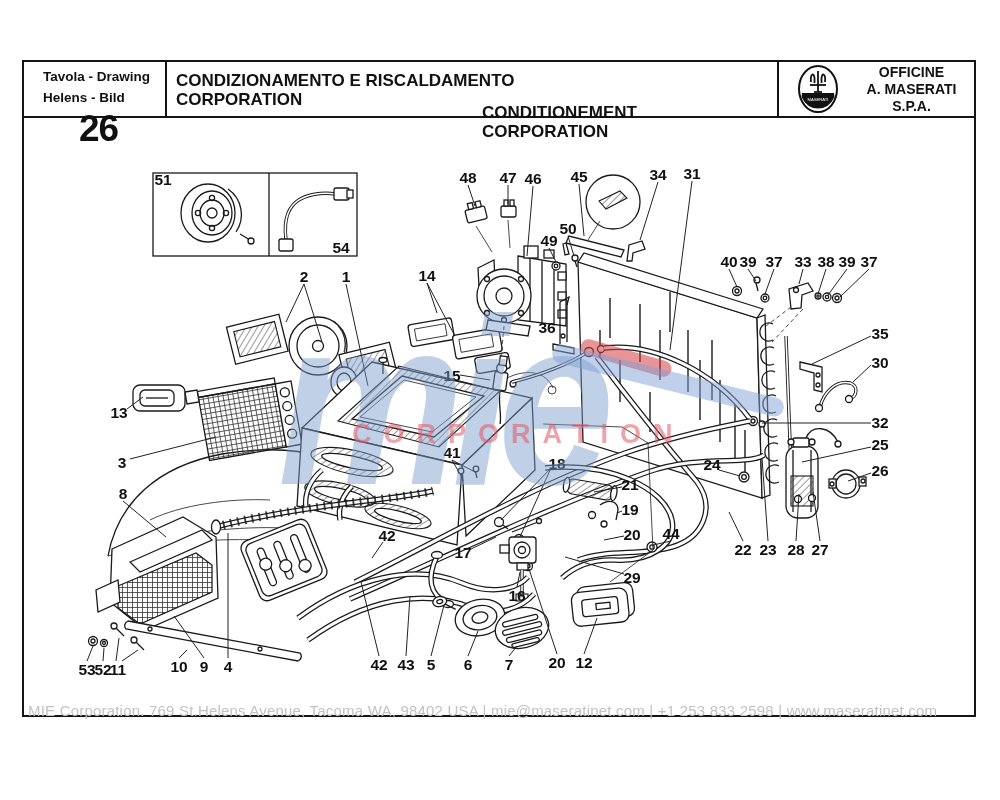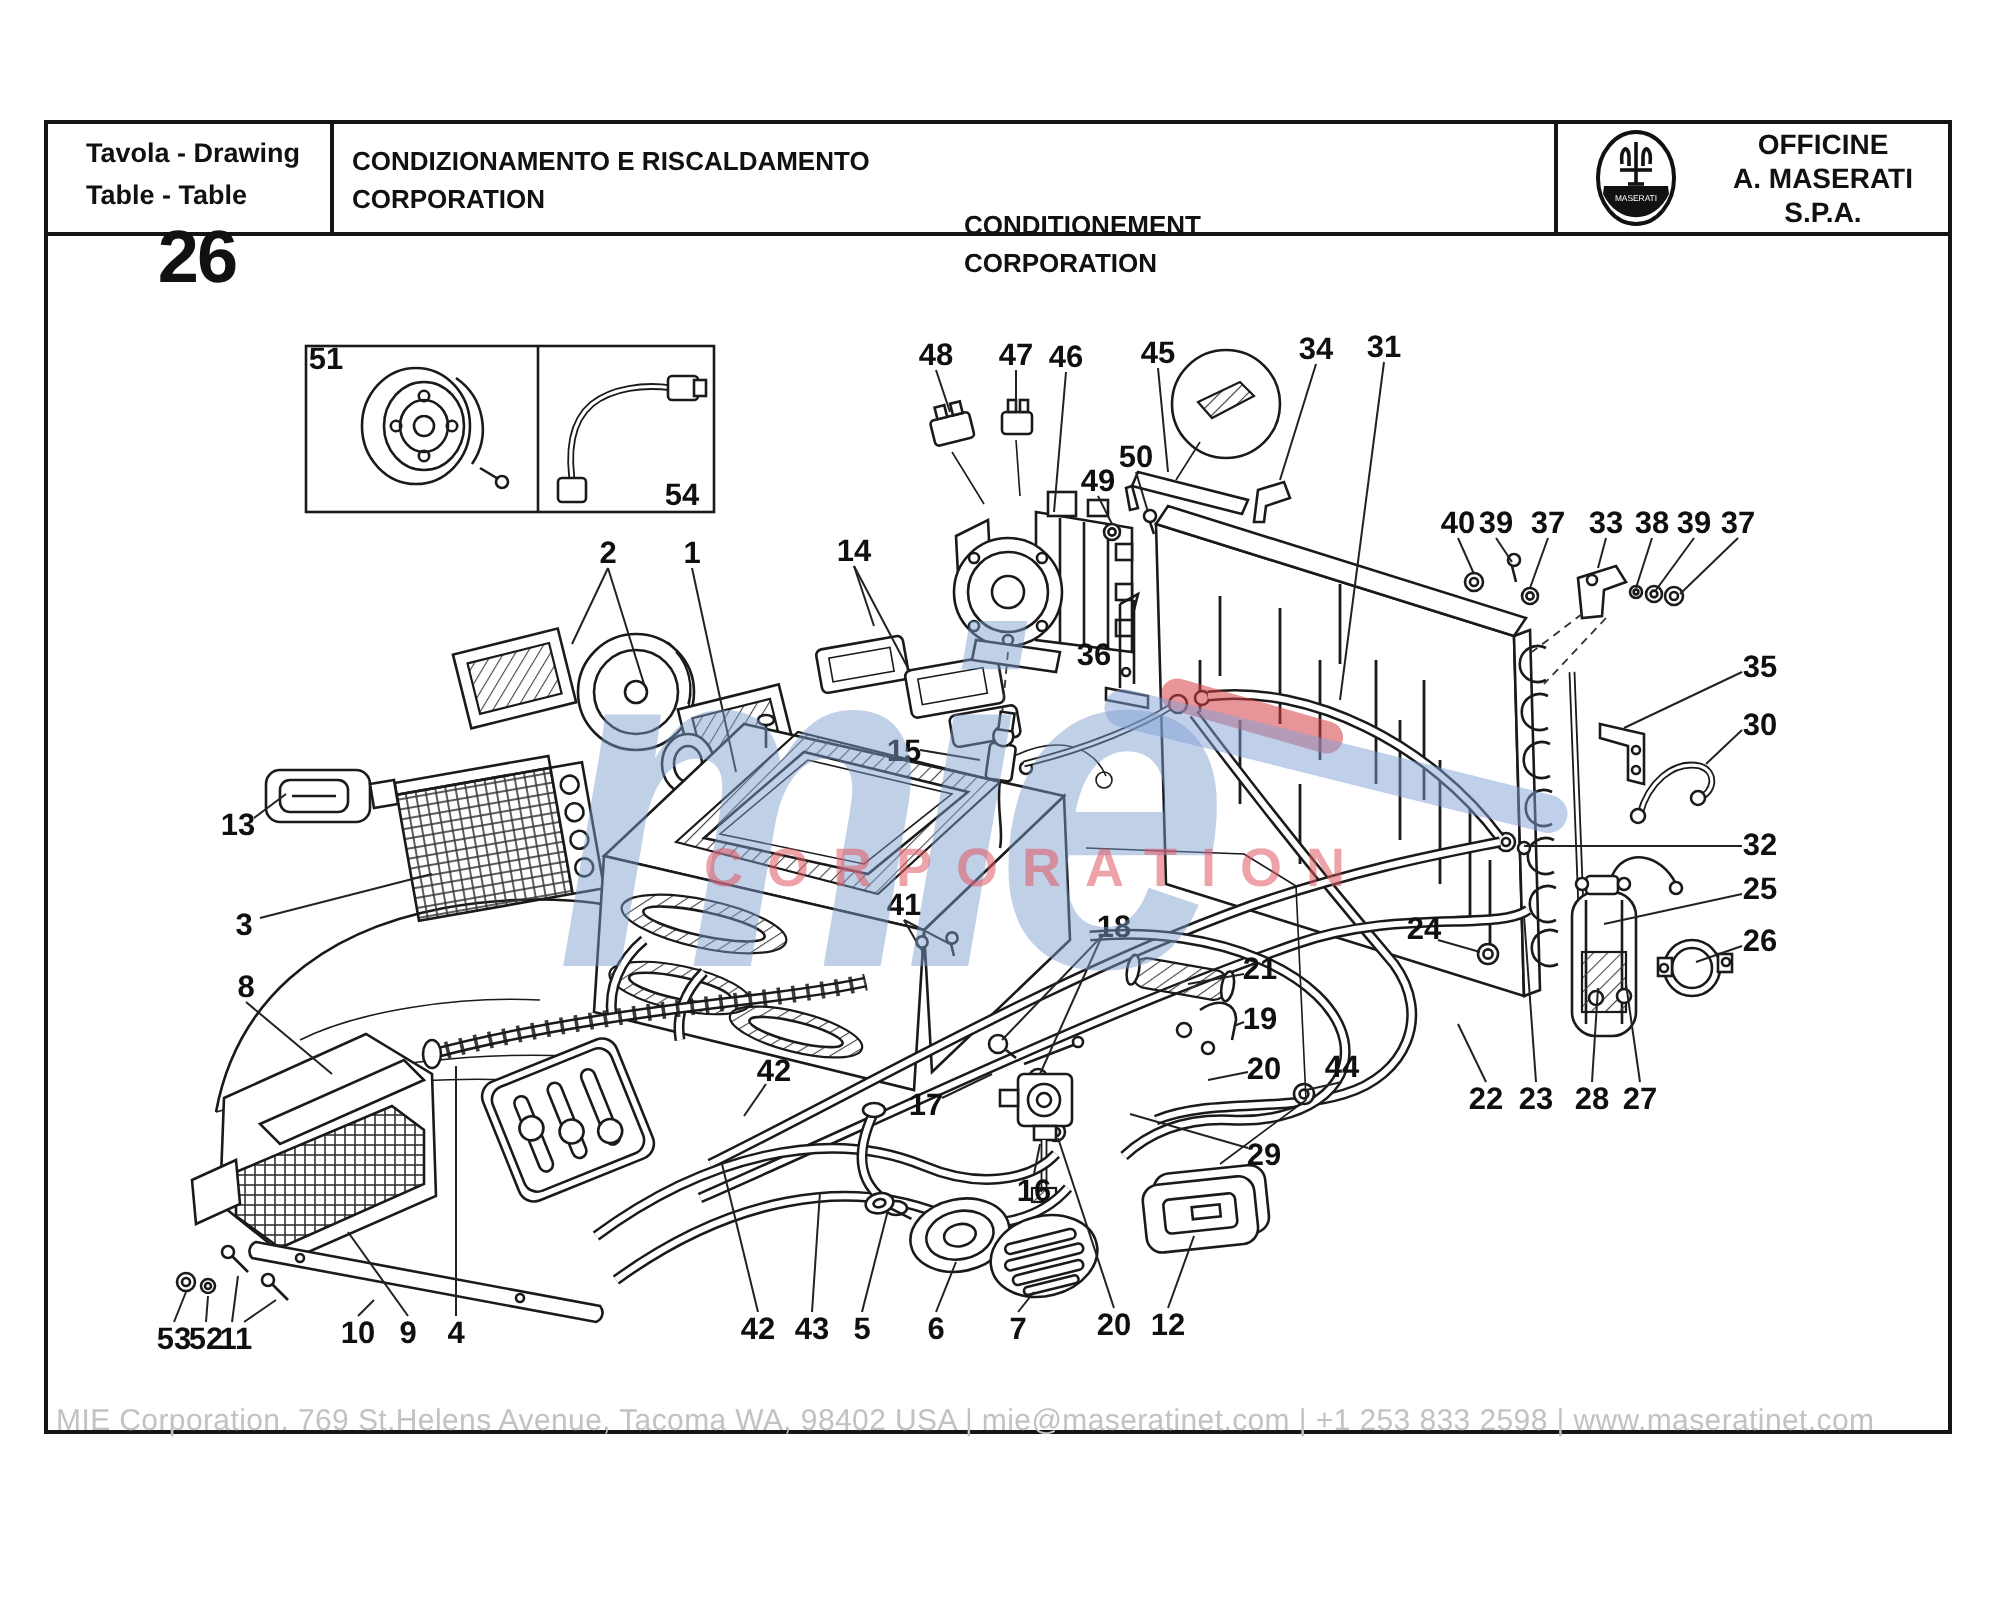--- a/index.html
+++ b/index.html
@@ -8,21 +8,21 @@
   
   .page-frame{position:absolute;left:22px;top:60px;width:954px;height:657px;
               border:2px solid #151515;box-sizing:border-box;background:#fff;}
   .hdr{position:absolute;left:22px;top:60px;width:954px;height:58px;display:flex;
        border:2px solid #151515;box-sizing:border-box;background:#fff;}
   .hdr-cell1{width:143px;border-right:2px solid #151515;box-sizing:border-box;
              display:flex;align-items:center;padding:4px 4px 4px 8px;flex-direction:column;}
   .hdr-lbls{font-size:13.5px;font-weight:bold;line-height:21px;white-space:nowrap;}
   .hdr-num{font-size:37px;font-weight:bold;margin-left:4px;letter-spacing:-1px;}
   .hdr-cell2{width:612px;border-right:2px solid #151515;box-sizing:border-box;position:relative;}
-  .ttl{position:absolute;top:9px;font-size:13px;font-weight:bold;line-height:19px;white-space:nowrap;}
+  .ttl{position:absolute;top:9px;font-size:17px;font-weight:bold;line-height:19px;white-space:nowrap;}
   .ttl-a{left:9px;}
   .ttl-b{left:315px;margin-top:32px;}
   .hdr-cell3{flex:1;display:flex;align-items:center;justify-content:center;gap:28px;}
   .hdr-company{font-size:14px;font-weight:bold;text-align:center;line-height:17px;white-space:nowrap;}
   
   .footer{position:absolute;left:28px;top:702px;width:950px;font-size:15px;
           color:#c2c2c2;letter-spacing:.2px;white-space:nowrap;}
   
   .wm{position:absolute;pointer-events:none;}
   .wm-main{left:278px;top:283px;font-size:238px;line-height:1;font-weight:bold;font-style:italic;
@@ -575,21 +575,21 @@
 
 <div class="wm wm-main" style="color: rgba(124, 156, 205, 0.48);">mie</div>
 <div class="wm wm-sub" style="color: rgba(224, 88, 98, 0.55);">CORPORATION</div>
 <div class="wm wm-swoosh-red" style="background: rgba(212, 62, 66, 0.55);"></div>
 <div class="wm wm-swoosh-blue" style="background: rgba(130, 160, 214, 0.5);"></div>
 
 <div class="hdr">
   <div class="hdr-cell1">
     <div class="hdr-lbls">
       <div>Tavola - Drawing</div>
-      <div>Table - Table</div>
+      <div>Helens - Bild</div>
     </div>
     <div class="hdr-num">26</div>
   </div>
   <div class="hdr-cell2">
     <div class="ttl ttl-a">
       <div>CONDIZIONAMENTO E RISCALDAMENTO</div>
       <div>CORPORATION</div>
     </div>
     <div class="ttl ttl-b">
       <div>CONDITIONEMENT</div>

